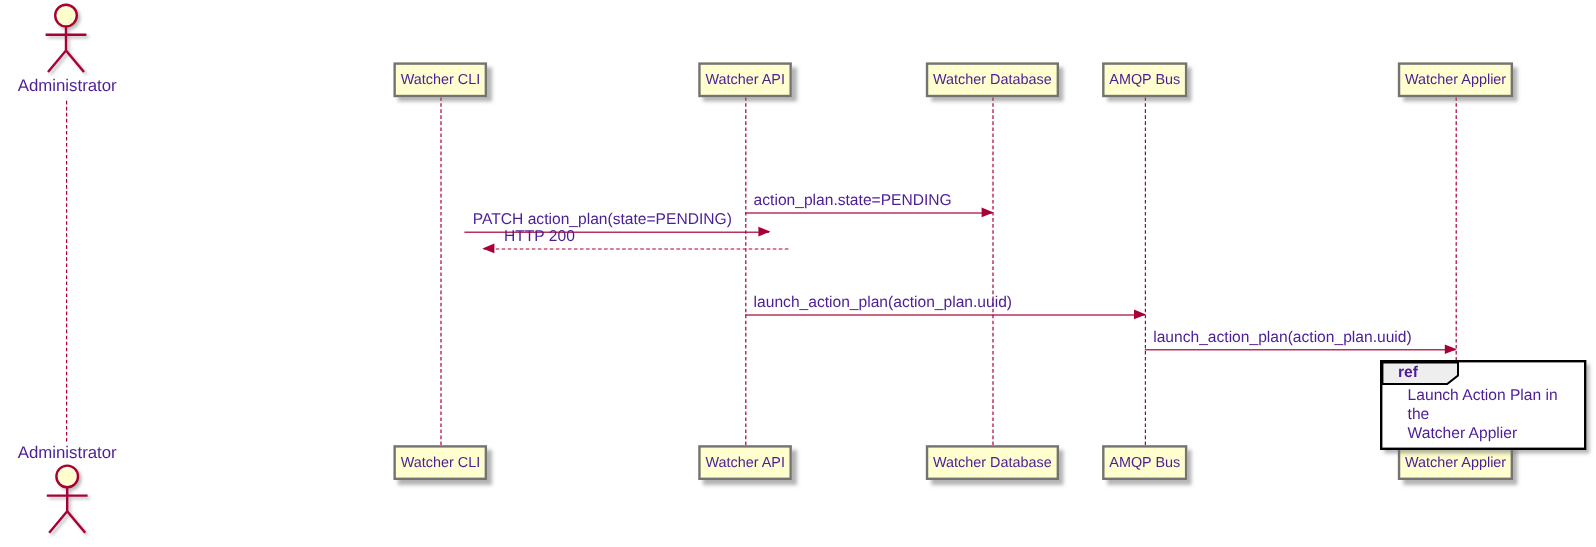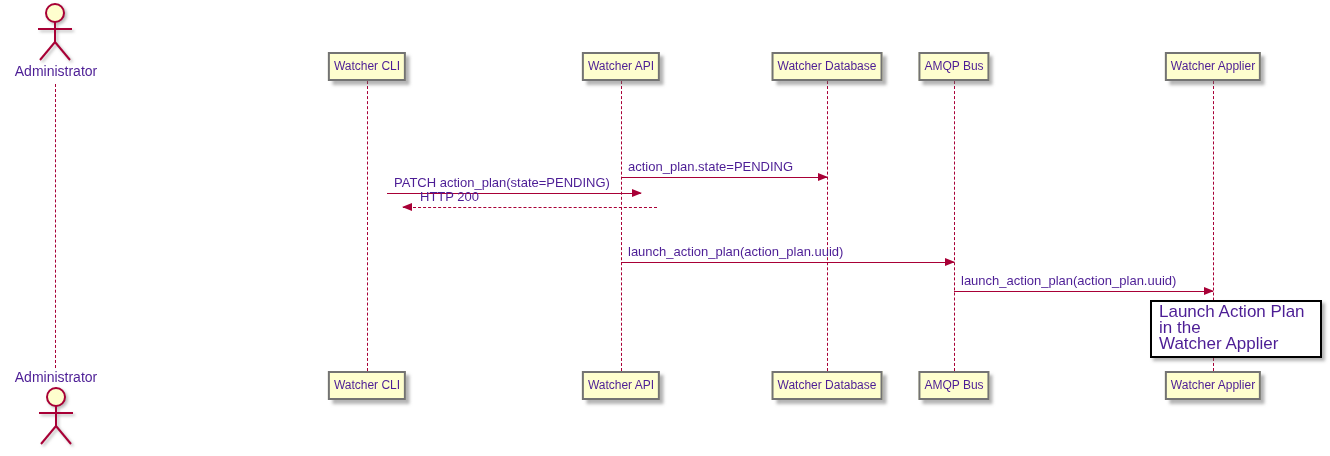--- a/index.html
+++ b/index.html
@@ -31,21 +31,21 @@
     border-top:4.5px solid transparent;border-bottom:4.5px solid transparent;}
   .msg.right .head{right:-1px;border-left:10px solid #A80036;}
   .msg.left .head{left:-1px;border-right:10px solid #A80036;}
   
   .ref{position:absolute;left:1150px;top:300px;width:168px;
     border:2px solid #000;background:#fff;z-index:6;
     box-shadow:3px 3px 3px rgba(105,105,105,.5);}
   .ref-header{position:relative;height:17px;}
   .ref-header svg{position:absolute;top:-1px;left:-1px;}
   .ref-kw{position:absolute;left:13px;top:0;font-weight:bold;font-size:13px;line-height:16px;z-index:1;}
-  .ref-body{padding:2px 4px 4px 7px;font-size:17px;line-height:16px;}
+  .ref-body{padding:2px 4px 4px 21px;font-size:13px;line-height:16px;}
 </style>
 </head>
 <body>
 
 <div id="canvas">
 
   <div class="lifeline" style="left:55px;top:84px;height:284px;"></div>
   <div class="lifeline" style="left:367px;top:81px;height:290px;"></div>
   <div class="lifeline" style="left:621px;top:81px;height:290px;"></div>
   <div class="lifeline" style="left:827px;top:81px;height:290px;"></div>
@@ -87,20 +87,26 @@
     <div class="line"></div>
     <div class="head"></div>
   </div>
   <div class="msg right solid" style="left:954px;top:273px;width:259px;">
     <span class="label">launch_action_plan(action_plan.uuid)</span>
     <div class="line"></div>
     <div class="head"></div>
   </div>
 
   <div class="ref">
+    <div class="ref-header">
+      <svg width="66" height="20" viewBox="0 0 66 20">
+        <path d="M1,1 L64,1 L64,12 L55,19 L1,19 Z" fill="#EEEEEE" stroke="#000" stroke-width="1.7"></path>
+      </svg>
+      <span class="ref-kw">ref</span>
+    </div>
     <div class="ref-body">
       <div>Launch Action Plan in the</div>
       <div>Watcher Applier</div>
     </div>
   </div>
 
   <div class="participant p-bottom" style="left:367px;">Watcher CLI</div>
   <div class="participant p-bottom" style="left:621px;">Watcher API</div>
   <div class="participant p-bottom" style="left:827px;">Watcher Database</div>
   <div class="participant p-bottom" style="left:954px;">AMQP Bus</div>

